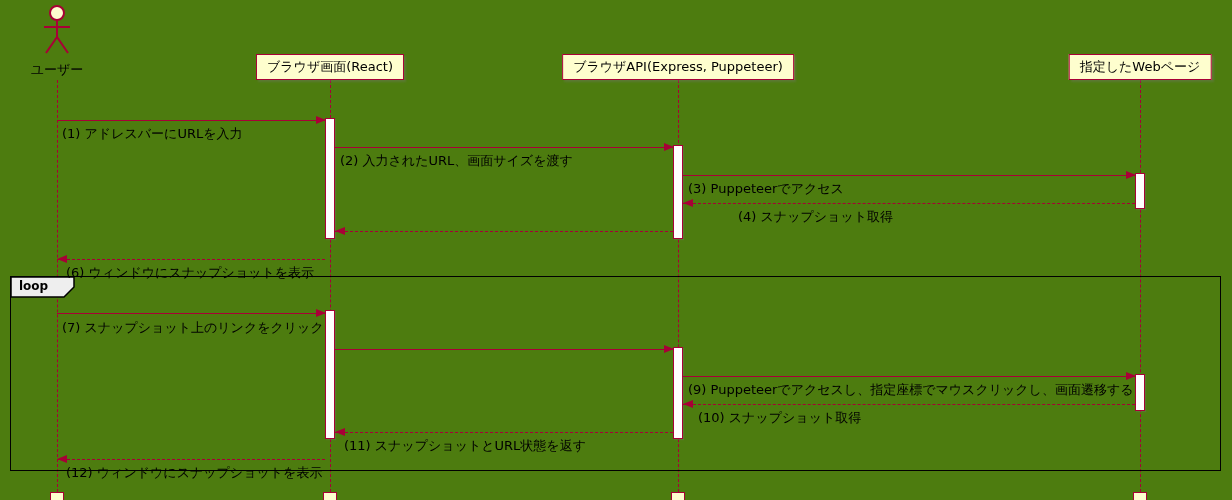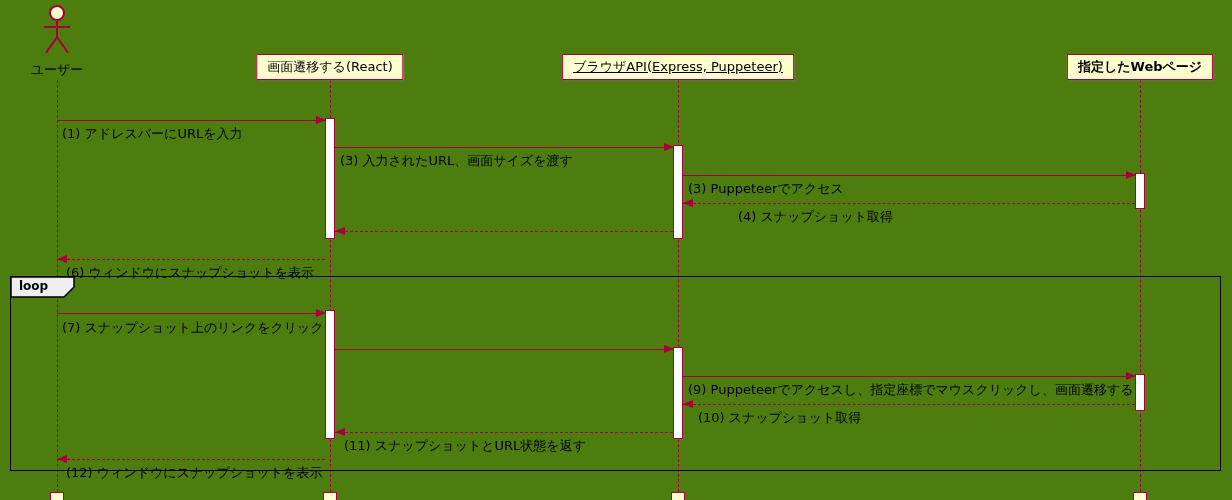--- a/index.html
+++ b/index.html
@@ -109,43 +109,43 @@
 
   <svg width="40" height="52" style="position:absolute;left:37px;top:4px;">
     <circle cx="20" cy="9" r="7" fill="#FEFECE" stroke="#A80036" stroke-width="2"></circle>
     <line x1="20" y1="16" x2="20" y2="33" stroke="#A80036" stroke-width="2"></line>
     <line x1="7" y1="23" x2="33" y2="23" stroke="#A80036" stroke-width="2"></line>
     <line x1="20" y1="33" x2="9" y2="49" stroke="#A80036" stroke-width="2"></line>
     <line x1="20" y1="33" x2="31" y2="49" stroke="#A80036" stroke-width="2"></line>
   </svg>
   <div class="actor-label" style="left:57px;top:61px;">ユーザー</div>
 
-  <div class="participant" style="left:330px;top:54px;">画面遷移する(React)</div>
-  <div class="participant" style="left:678px;top:54px;text-decoration:underline;">ブラウザAPI(Express, Puppeteer)</div>
-  <div class="participant" style="left:1140px;top:54px;font-weight:bold;">指定したWebページ</div>
+  <div class="participant" style="left:330px;top:54px;">ブラウザ画面(React)</div>
+  <div class="participant" style="left:678px;top:54px;">ブラウザAPI(Express, Puppeteer)</div>
+  <div class="participant" style="left:1140px;top:54px;">指定したWebページ</div>
 
   <div class="loop-frame" style="left:10px;top:276px;width:1209px;height:193px;">
     <svg class="loop-tab" width="64" height="21">
       <polygon points="0,0 63,0 63,10 53,20 0,20" fill="#EEEEEE" stroke="#000000" stroke-width="1.5"></polygon>
     </svg>
     <div class="loop-tab-label">loop</div>
   </div>
 
   <div class="activation" style="left:325px;top:118px;height:119px;"></div>
   <div class="activation" style="left:673px;top:145px;height:92px;"></div>
   <div class="activation" style="left:1135px;top:173px;height:34px;"></div>
   <div class="activation" style="left:325px;top:310px;height:127px;"></div>
   <div class="activation" style="left:673px;top:347px;height:90px;"></div>
   <div class="activation" style="left:1135px;top:374px;height:35px;"></div>
 
   <div class="msg-text" style="left:62px;top:102px;">(1) アドレスバーにURLを入力</div>
   <div class="line-solid" style="left:57px;top:120px;width:268px;"></div>
   <div class="arrow-right" style="left:316px;top:116px;"></div>
 
-  <div class="msg-text" style="left:340px;top:129px;">(3) 入力されたURL、画面サイズを渡す</div>
+  <div class="msg-text" style="left:340px;top:129px;">(2) 入力されたURL、画面サイズを渡す</div>
   <div class="line-solid" style="left:335px;top:147px;width:338px;"></div>
   <div class="arrow-right" style="left:664px;top:143px;"></div>
 
   <div class="msg-text" style="left:688px;top:157px;">(3) Puppeteerでアクセス</div>
   <div class="line-solid" style="left:683px;top:175px;width:452px;"></div>
   <div class="arrow-right" style="left:1126px;top:171px;"></div>
 
   <div class="msg-text" style="left:738px;top:185px;">(4) スナップショット取得</div>
   <div class="line-dashed" style="left:683px;top:203px;width:452px;"></div>
   <div class="arrow-left" style="left:683px;top:199px;"></div>

